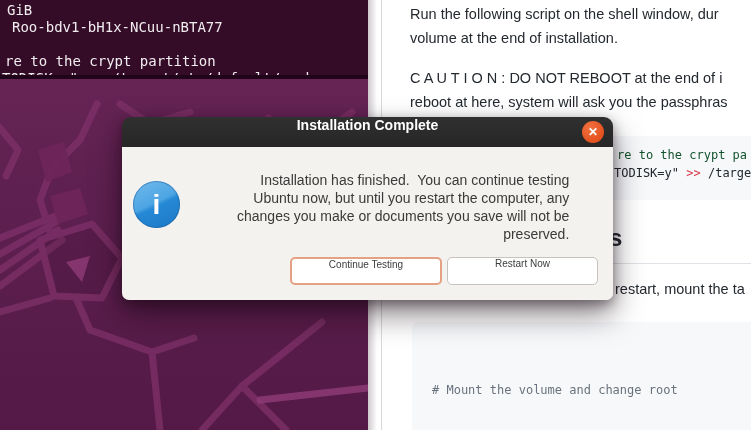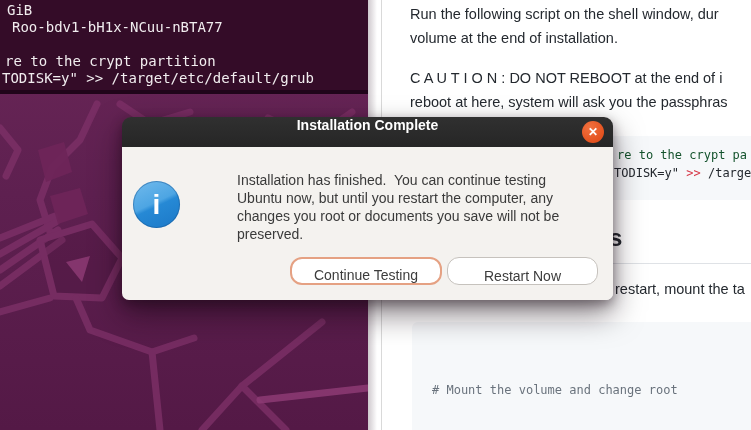--- a/index.html
+++ b/index.html
@@ -8,21 +8,21 @@
     font-family:"Liberation Sans",sans-serif;background:#fff;
   }
   
   .desktop{
     position:absolute;left:0;top:0;width:368px;height:430px;
     background:linear-gradient(180deg,#6b2758 0%,#5e2050 45%,#541946 100%);
   }
   .desktop svg{position:absolute;left:0;top:0;}
   
   .terminal{
-    position:absolute;left:0;top:0;width:368px;height:94px;
+    position:absolute;left:0;top:0;width:368px;height:79px;
     background:#340c28;border-bottom:4px solid #20051a;
     font-family:"DejaVu Sans Mono",monospace;font-size:14px;color:#f1edef;
     padding-top:2px;box-sizing:border-box;overflow:hidden;
   }
   .term-line{height:17px;line-height:17px;white-space:pre;}
   .t0{padding-left:7px;} .t1{padding-left:12px;} .t2{padding-left:3px;}
   .t3{padding-left:5px;} .t4{padding-left:2px;}
   
   .docpanel{
     position:absolute;left:368px;top:0;width:383px;height:430px;background:#ffffff;
@@ -77,26 +77,26 @@
     border-radius:0 0 7px 7px;
   }
   .info-icon{
     position:absolute;left:11px;top:64px;width:47px;height:47px;border-radius:50%;
     background:linear-gradient(155deg,#72bbed 0%,#4da5e3 46%,#2689d5 53%,#1b78c7 100%);
     box-shadow:inset 0 0 0 1px rgba(25,85,145,.45);
     display:flex;align-items:center;justify-content:center;
     color:#ffffff;font-size:28px;font-weight:700;font-family:"Liberation Sans",sans-serif;
   }
   .dialog-message{
-    position:absolute;left:115px;top:54px;font-size:14px;line-height:18px;color:#3a3a3a;white-space:pre;
+    position:absolute;left:115px;top:54px;font-size:14px;line-height:18px;color:#3a3a3a;white-space:pre;text-align:right;
   }
   .btn{
-    position:absolute;top:140px;height:28px;background:#ffffff;border-radius:12px;
-    display:flex;align-items:flex-end;justify-content:center;
-    font-size:14px;color:#3c3c3c;box-sizing:border-box;cursor:default;
+    position:absolute;top:140px;height:28px;background:#ffffff;border-radius:5px;
+    display:flex;align-items:flex-start;justify-content:center;
+    font-size:10px;color:#3c3c3c;box-sizing:border-box;cursor:default;
   }
   .btn-continue{left:168px;width:152px;border:2px solid #e5a183;}
   .btn-restart{left:325px;width:151px;border:1px solid #c6c2bd;}
 </style>
 </head>
 <body>
 
 <div class="screen">
 
   <div class="desktop">
@@ -166,21 +166,21 @@
     <div class="titlebar">
       <span>Installation Complete</span>
       <div class="closebtn">
           <span>✕</span>
         </div>
     </div>
     <div class="dialog-body"></div>
     <div class="info-icon">
         <span>i</span>
       </div>
-    <div class="dialog-message"><div>Installation has finished.  You can continue testing</div><div>Ubuntu now, but until you restart the computer, any</div><div>changes you root or documents you save will not be</div><div>preserved.</div></div>
+    <div class="dialog-message"><div>Installation has finished.  You can continue testing</div><div>Ubuntu now, but until you restart the computer, any</div><div>changes you make or documents you save will not be</div><div>preserved.</div></div>
     <div class="btn btn-continue">
         <span>Continue Testing</span>
       </div>
     <div class="btn btn-restart">
         <span>Restart Now</span>
       </div>
   </div>
 
 </div>
 

